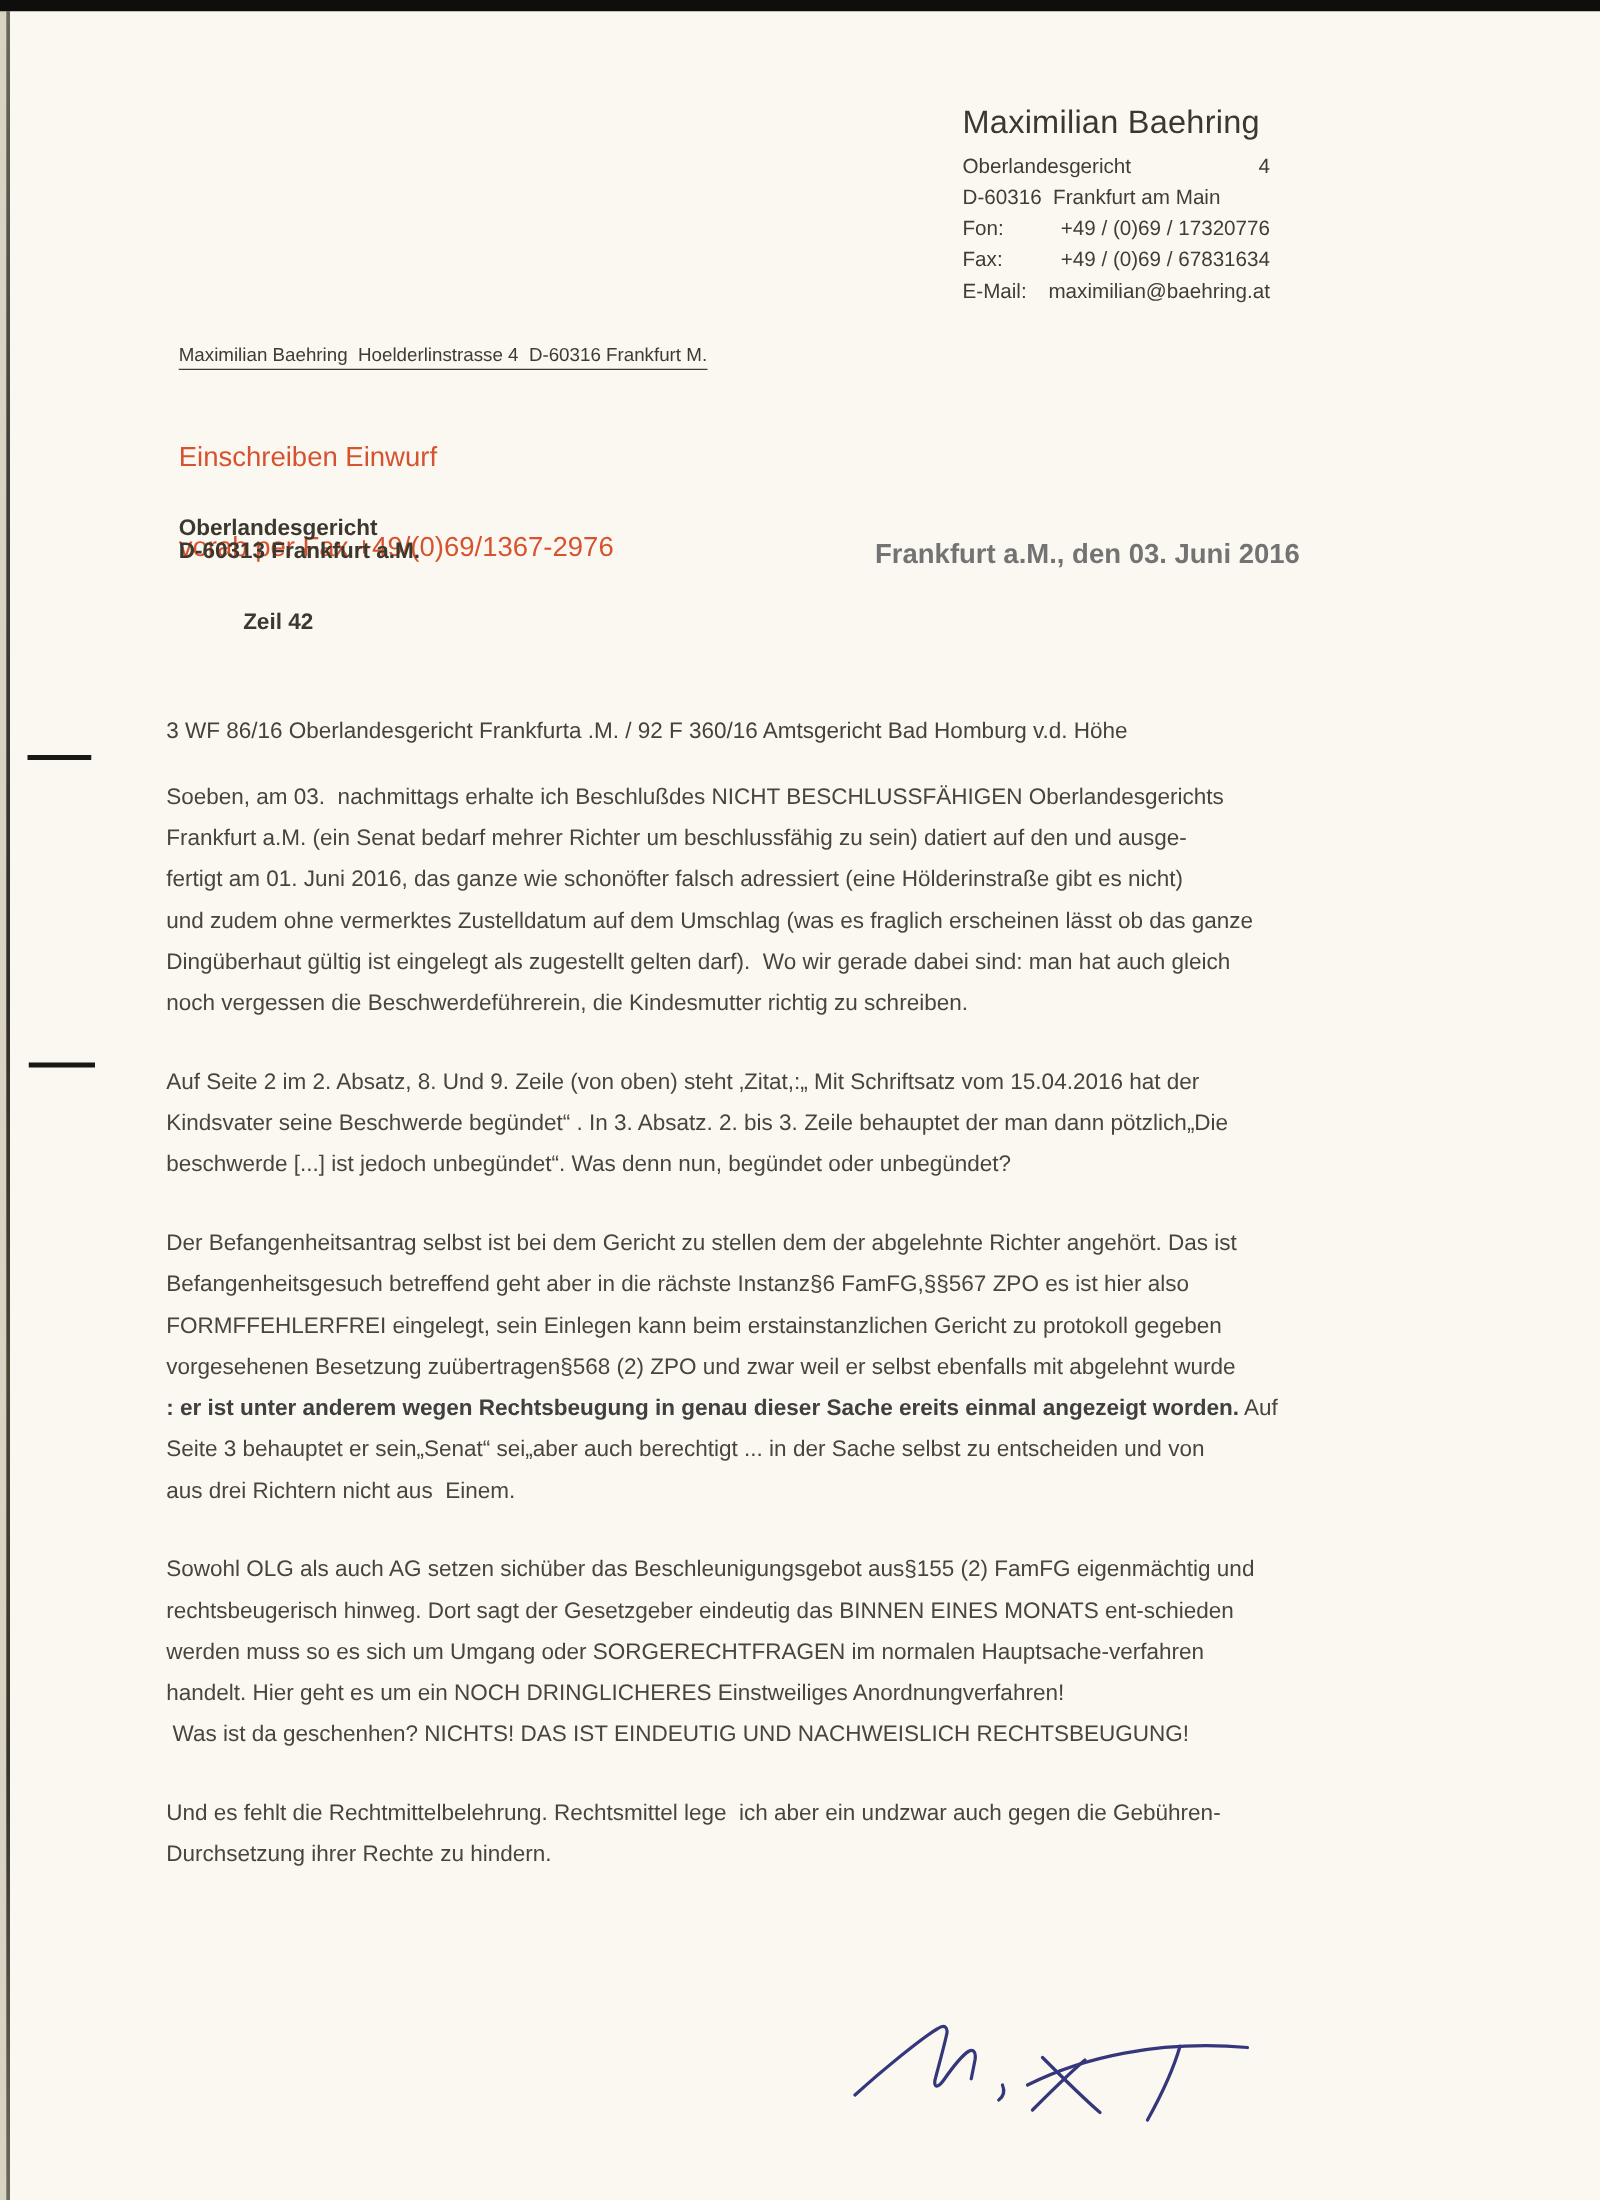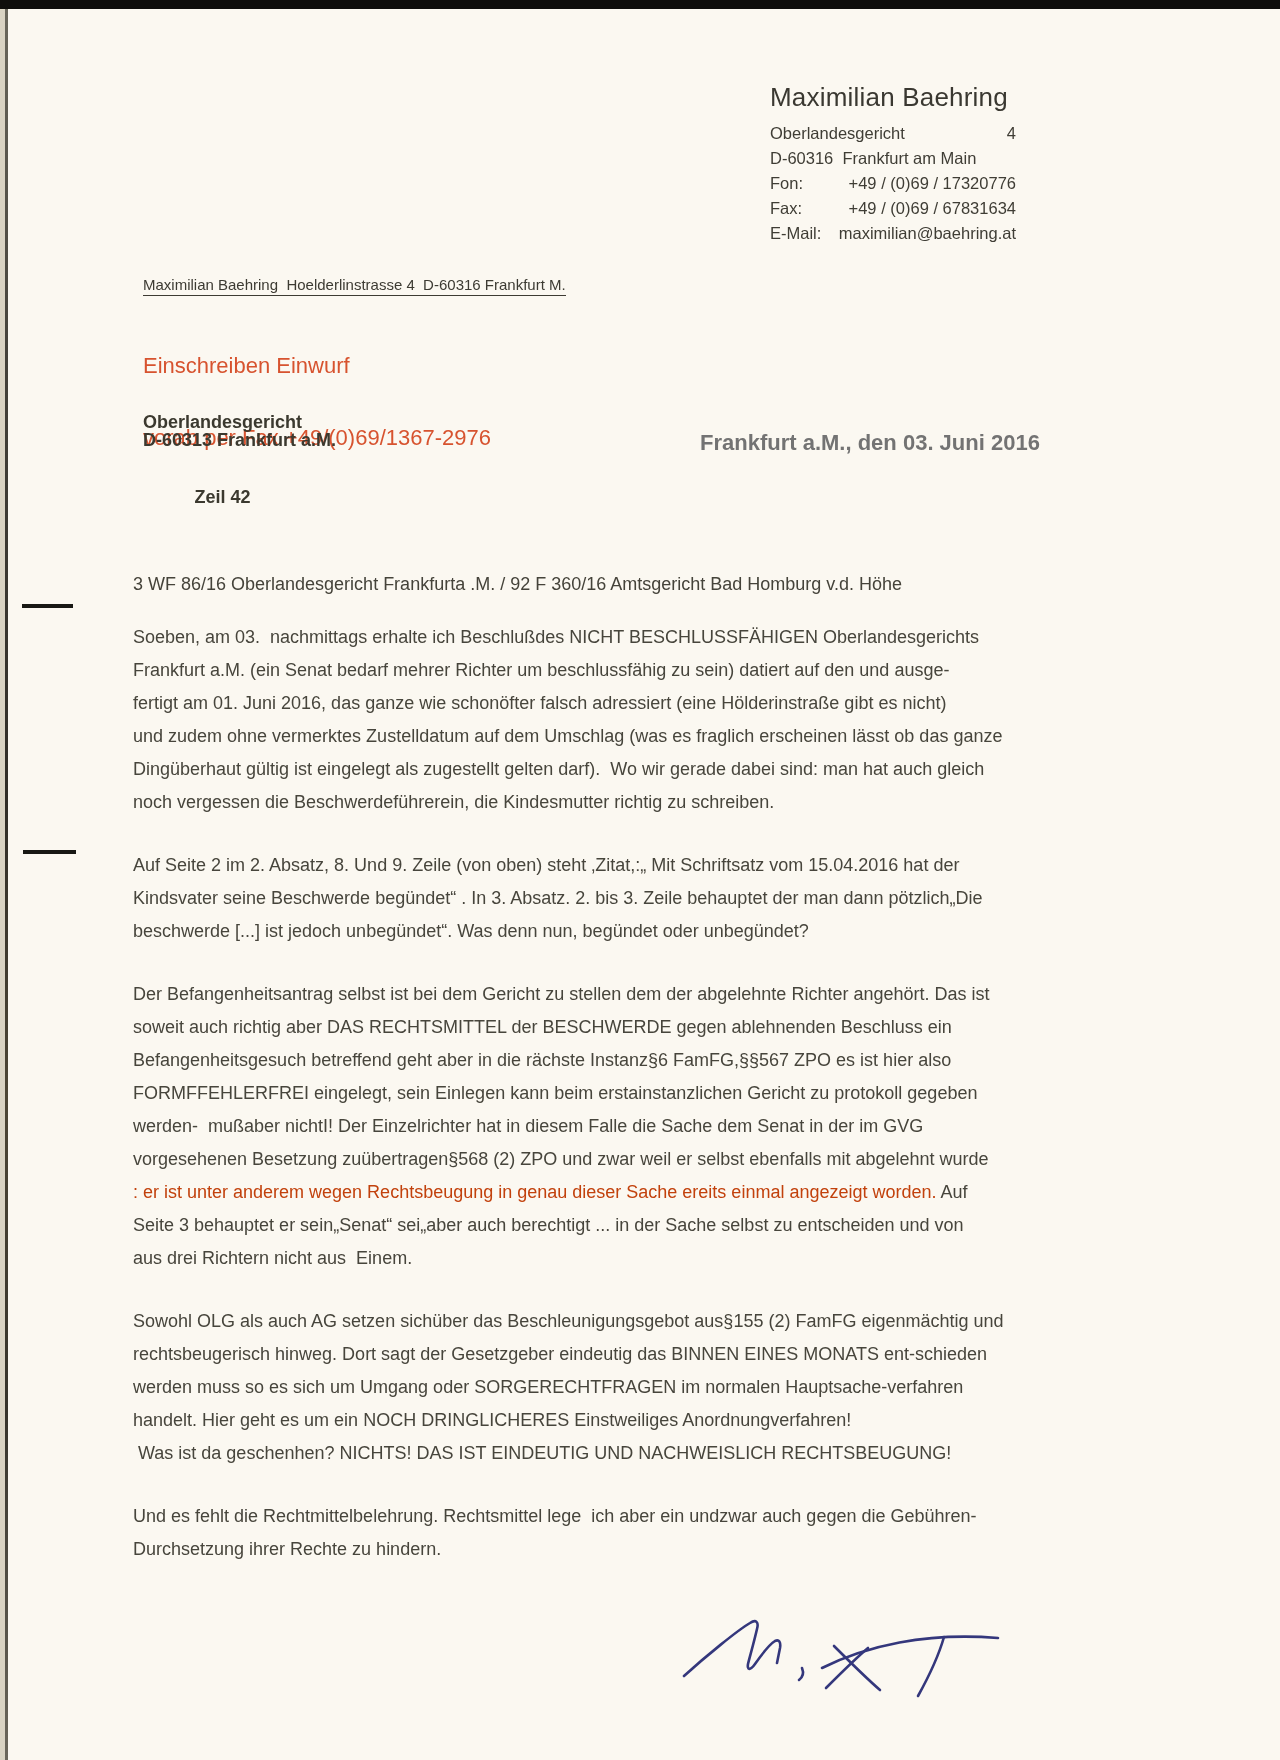--- a/index.html
+++ b/index.html
@@ -35,21 +35,21 @@
   
   .recipient { position: absolute; top: 360px; left: 143px; font-size: 18px; font-weight: 700; line-height: 25px; color: #3b392f; white-space: pre; text-align: center; }
   .recipient-city { position: absolute; top: 430px; left: 143px; font-size: 18px; font-weight: 700; color: #3b392f; white-space: pre; }
   .place-date { position: absolute; top: 430px; left: 700px; font-size: 22px; color: #737373; white-space: pre; font-weight: bold; }
 
   
   .letter-body { position: absolute; top: 568px; left: 133px; width: 900px; }
   .subject { font-size: 18px; line-height: 33px; margin-bottom: 20px; white-space: pre; color: #45433a; }
   .para { margin-bottom: 30px; }
   .line { font-size: 18px; line-height: 33px; white-space: pre; color: #47453c; }
-  .line .bold { font-weight: 400; color: #c2410c; }
+  .line .bold { font-weight: 700; color: #404040; }
 
   
   .signature { position: absolute; left: 676px; top: 1616px; width: 330px; height: 90px; }
 </style>
 </head>
 <body>
 
 <div class="edge-top"></div>
 <div class="edge-left-light"></div>
 <div class="edge-left-dark"></div>
@@ -102,24 +102,22 @@
         <div class="line">Dingüberhaut gültig ist eingelegt als zugestellt gelten darf).  Wo wir gerade dabei sind: man hat auch gleich</div>
         <div class="line">noch vergessen die Beschwerdeführerein, die Kindesmutter richtig zu schreiben.</div>
       </div>
       <div class="para">
         <div class="line">Auf Seite 2 im 2. Absatz, 8. Und 9. Zeile (von oben) steht ‚Zitat,:„ Mit Schriftsatz vom 15.04.2016 hat der</div>
         <div class="line">Kindsvater seine Beschwerde begündet“ . In 3. Absatz. 2. bis 3. Zeile behauptet der man dann pötzlich„Die</div>
         <div class="line">beschwerde [...] ist jedoch unbegündet“. Was denn nun, begündet oder unbegündet?</div>
       </div>
       <div class="para">
         <div class="line">Der Befangenheitsantrag selbst ist bei dem Gericht zu stellen dem der abgelehnte Richter angehört. Das ist</div>
-        <div class="line">soweit auch richtig aber DAS RECHTSMITTEL der BESCHWERDE gegen ablehnenden Beschluss ein</div>
         <div class="line">Befangenheitsgesuch betreffend geht aber in die rächste Instanz§6 FamFG,§§567 ZPO es ist hier also</div>
         <div class="line">FORMFFEHLERFREI eingelegt, sein Einlegen kann beim erstainstanzlichen Gericht zu protokoll gegeben</div>
-        <div class="line">werden-  mußaber nichtI! Der Einzelrichter hat in diesem Falle die Sache dem Senat in der im GVG</div>
         <div class="line">vorgesehenen Besetzung zuübertragen§568 (2) ZPO und zwar weil er selbst ebenfalls mit abgelehnt wurde</div>
         <div class="line"><span class="bold">: er ist unter anderem wegen Rechtsbeugung in genau dieser Sache ereits einmal angezeigt worden.</span><span> Auf</span></div>
         <div class="line">Seite 3 behauptet er sein„Senat“ sei„aber auch berechtigt ... in der Sache selbst zu entscheiden und von</div>
         <div class="line">aus drei Richtern nicht aus  Einem.</div>
       </div>
       <div class="para">
         <div class="line">Sowohl OLG als auch AG setzen sichüber das Beschleunigungsgebot aus§155 (2) FamFG eigenmächtig und</div>
         <div class="line">rechtsbeugerisch hinweg. Dort sagt der Gesetzgeber eindeutig das BINNEN EINES MONATS ent-schieden</div>
         <div class="line">werden muss so es sich um Umgang oder SORGERECHTFRAGEN im normalen Hauptsache-verfahren</div>
         <div class="line">handelt. Hier geht es um ein NOCH DRINGLICHERES Einstweiliges Anordnungverfahren!</div>

